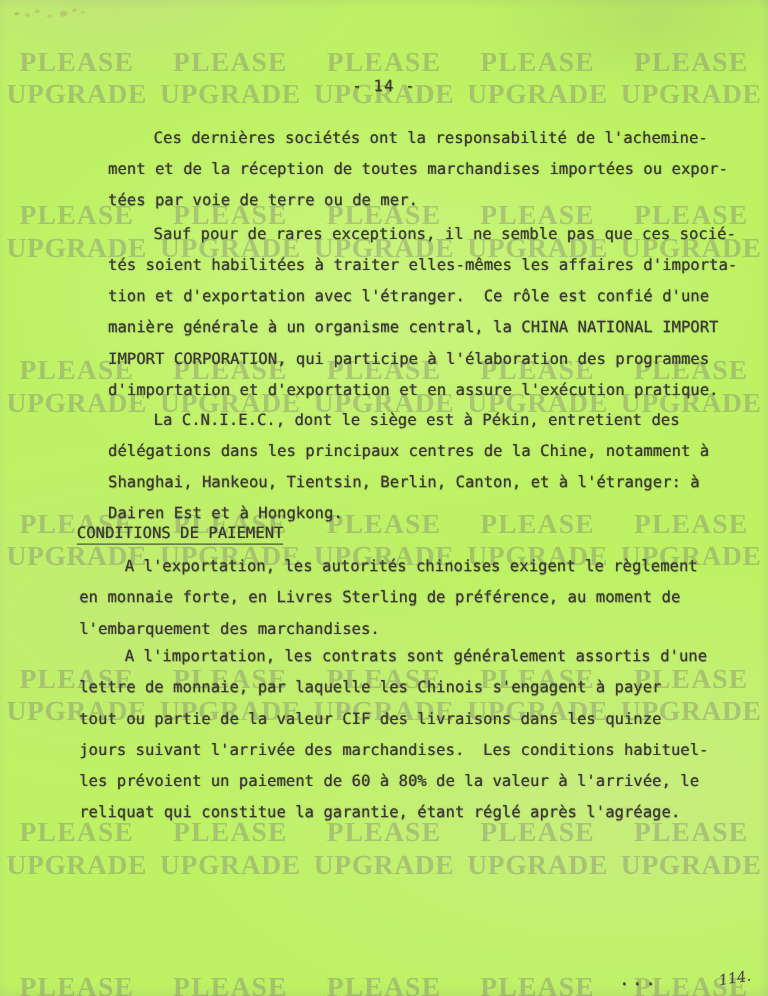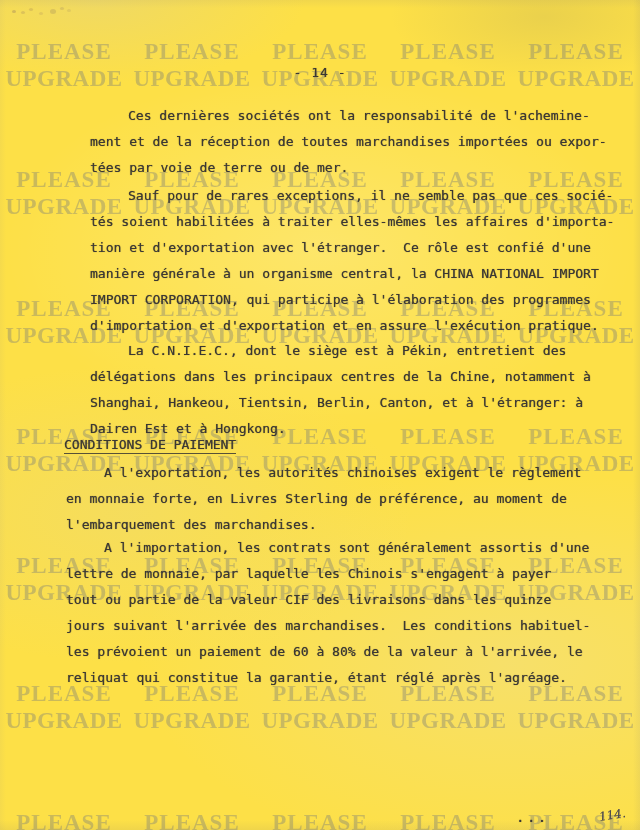--- a/index.html
+++ b/index.html
@@ -1,20 +1,20 @@
 <!DOCTYPE html>
 <html><head>
 <meta charset="utf-8">
 <style>
   html,body{margin:0;padding:0;background:#888;}
   .page{
     position:relative;
     width:640px;height:830px;
     margin:0 auto;
-    background:#fde047;
+    background:#bef264;
     overflow:hidden;
     font-family:"DejaVu Sans Mono","Liberation Mono",monospace;
   }
   
   .texture{
     position:absolute;inset:0;z-index:0;pointer-events:none;
     background:
       radial-gradient(220px 90px at 85% 2%, rgba(120,118,108,0.14), rgba(120,118,108,0) 70%),
       radial-gradient(300px 120px at 15% 0%, rgba(200,196,182,0.25), rgba(200,196,182,0) 70%),
       radial-gradient(420px 240px at 50% 30%, rgba(255,253,245,0.20), rgba(255,253,245,0) 75%),

